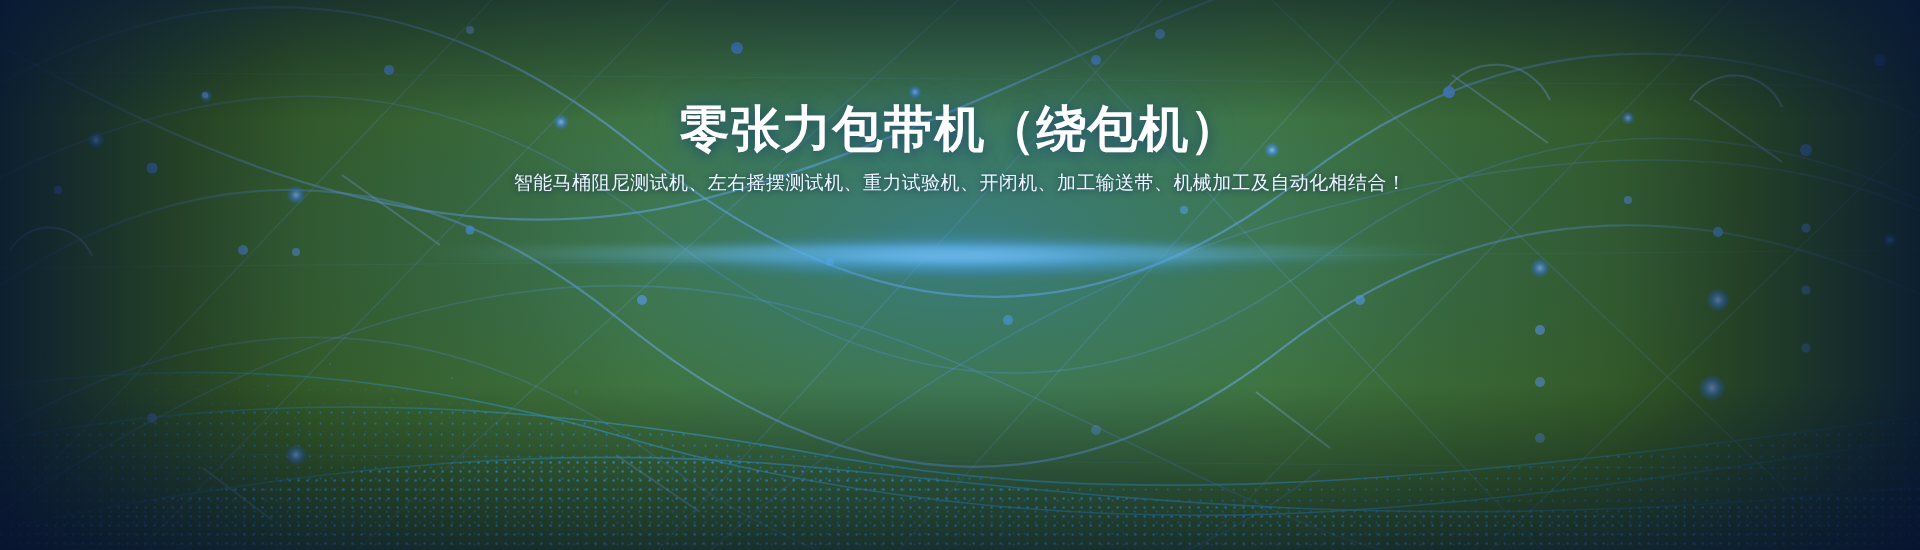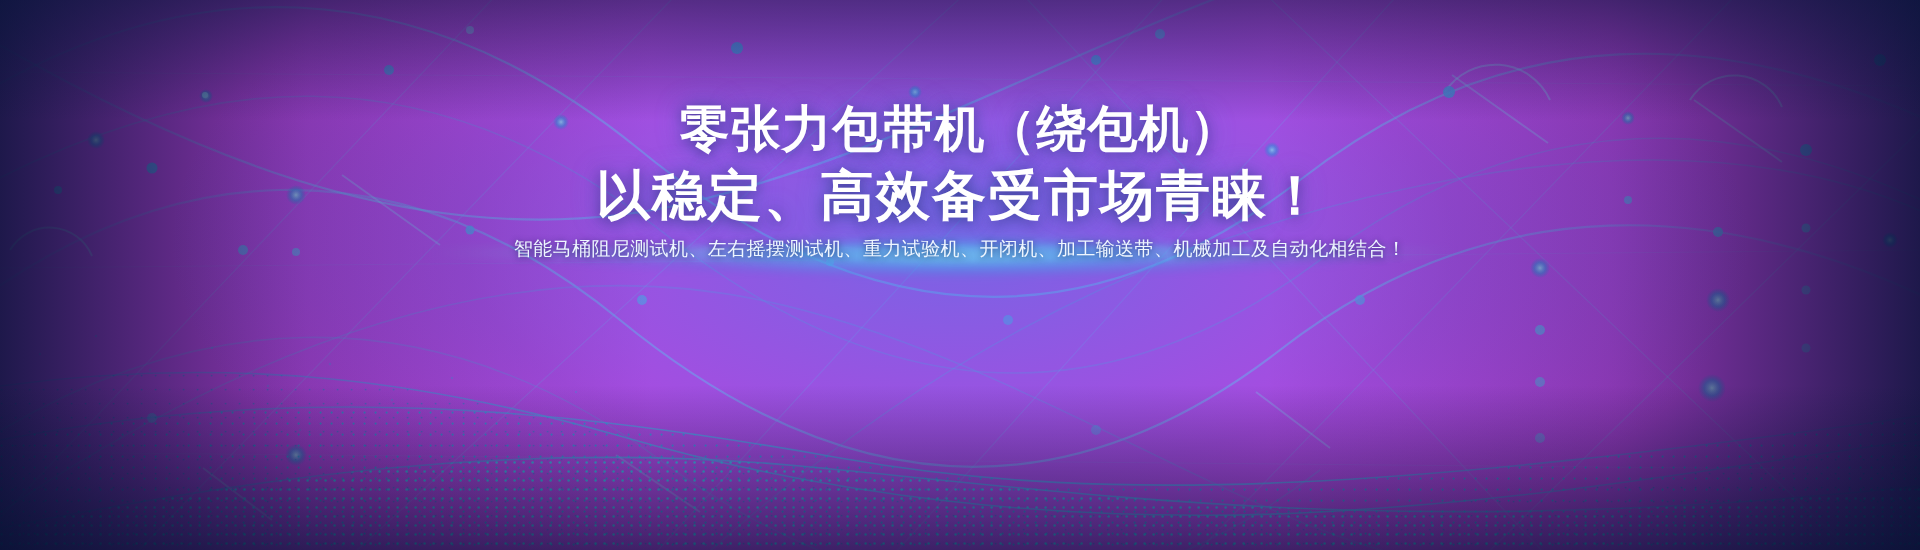--- a/index.html
+++ b/index.html
@@ -10,21 +10,21 @@
   }
   body {
     font-family: "Liberation Sans", "DejaVu Sans", sans-serif;
   }
 
   .banner {
     position: relative;
     width: 1920px;
     height: 550px;
     overflow: hidden;
-    background: #d946ef;
+    background: #4d7c0f;
   }
 
   
   .bg-base {
     position: absolute;
     inset: 0;
     background:
       radial-gradient(ellipse 900px 420px at 52% 46%, #1f66c8 0%, #175ab8 28%, #114a9e 52%, #0c3madjust 70%, rgba(10,42,105,0) 100%),
       radial-gradient(ellipse 1400px 700px at 50% 50%, #13539f 0%, #0e3f86 45%, #0a2a68 78%, #081f50 100%),
       linear-gradient(180deg, #0a2560 0%, #0d3a86 38%, #0f4496 55%, #0c2f73 80%, #0a2156 100%);
@@ -329,17 +329,16 @@
 
   <div class="beam"></div>
   <div class="beam2"></div>
   <div class="glow-core"></div>
 
   <div class="bg-vignette"></div>
   <div class="bg-topfade"></div>
 
   <div class="content">
     <div class="headline">零张力包带机（绕包机）</div>
-    <div class="headline headline-2">以稳定、高效备受市场青睐！</div>
     <div class="subtitle" style="margin-top:0;">智能马桶阻尼测试机、左右摇摆测试机、重力试验机、开闭机、加工输送带、机械加工及自动化相结合！</div>
   </div>
 
 </div>
 
 </body></html>

